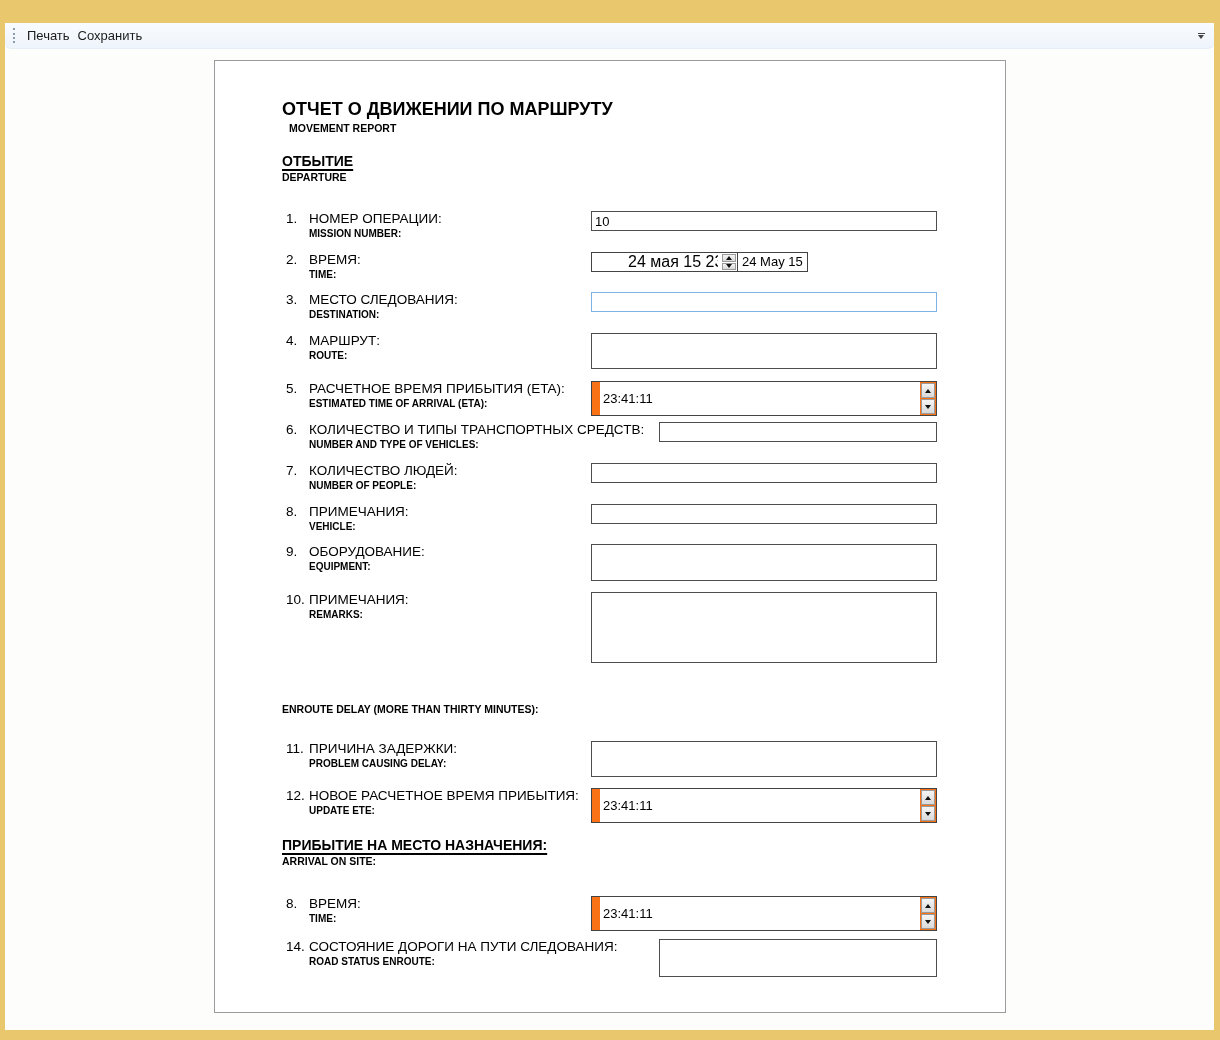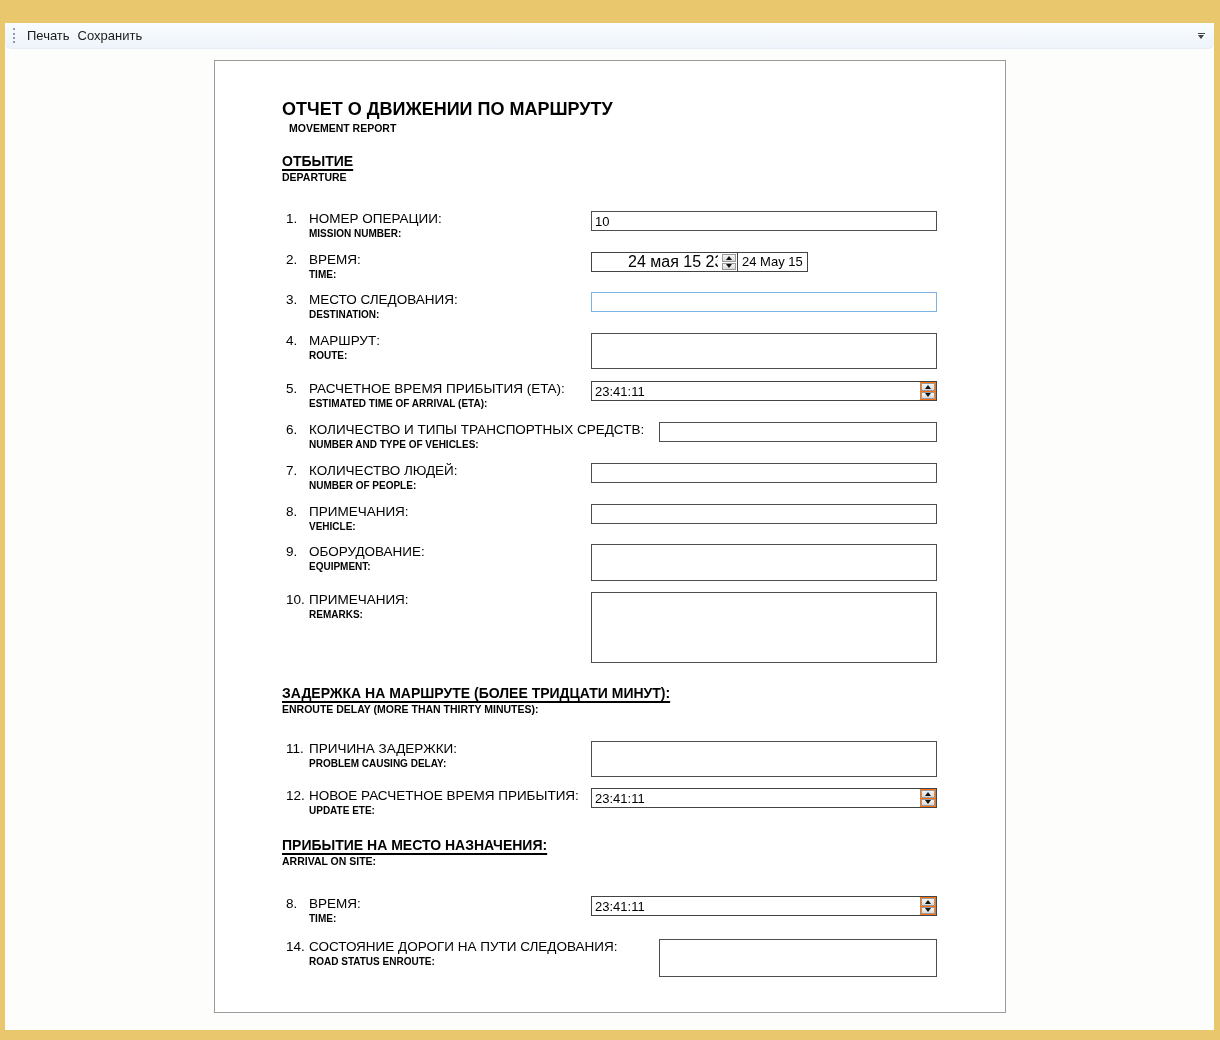--- a/index.html
+++ b/index.html
@@ -48,21 +48,21 @@
 
   .ctl { position:absolute; left:376px; width:346px; }
   .ctl.shift { left:444px; width:278px; }
 
   input.txt { width:100%; height:20px; border:1px solid #4d4d4d; padding:1px 3px; font-size:13px;
               font-family:"Liberation Sans",sans-serif; background:#fff; outline:none; }
   input.txt.focused { border:1px solid #7eb2e2; }
   textarea.txt { width:100%; border:1px solid #4d4d4d; padding:1px 3px; font-size:13px; resize:none;
                  font-family:"Liberation Sans",sans-serif; background:#fff; outline:none; display:block; }
 
-  .spinbox { display:flex; height:20px; border:1px solid #434343; background:#f97316; }
+  .spinbox { display:flex; height:35px; border:1px solid #434343; background:#f97316;padding-left:8px; }
   .spinbox input { flex:1; border:none; outline:none; padding:1px 3px; font-size:13px; font-family:"Liberation Sans",sans-serif; }
   .spin-btns { width:16px; display:flex; flex-direction:column; justify-content:center; gap:1px; padding:1px; }
   .spin-btn { flex:1; background:linear-gradient(#f5f5f5,#d9d9d9); border:1px solid #9a9a9a;
               display:flex; align-items:center; justify-content:center; }
   .tri-up   { width:0; height:0; border-left:3px solid transparent; border-right:3px solid transparent; border-bottom:4px solid #111; }
   .tri-down { width:0; height:0; border-left:3px solid transparent; border-right:3px solid transparent; border-top:4px solid #111; }
 
   .datetime { display:flex; height:20px; }
   .dt-box { display:flex; width:147px; border:1px solid #434343; background:#fff; }
   .dt-box input { flex:1; min-width:0; border:none; outline:none; padding:1px 3px; font-size:16px; font-family:"Liberation Sans",sans-serif;margin-left:33px; }
@@ -227,21 +227,20 @@
           <div class="num">10.</div>
           <div class="labels">
               <div class="lab-ru">ПРИМЕЧАНИЯ:</div>
             <div class="lab-en">REMARKS:</div>
             </div>
           <div class="ctl">
               <textarea class="txt" style="height: 71px;"></textarea>
             </div>
         </div>
 
-        <div class="sec-ru" style="top:624px">ЗАДЕРЖКА НА МАРШРУТЕ (БОЛЕЕ ТРИДЦАТИ МИНУТ):</div>
         <div class="sec-en" style="top:642px">ENROUTE DELAY (MORE THAN THIRTY MINUTES):</div>
 
         <div class="row" style="top:680px">
           <div class="num">11.</div>
           <div class="labels">
               <div class="lab-ru">ПРИЧИНА ЗАДЕРЖКИ:</div>
             <div class="lab-en">PROBLEM CAUSING DELAY:</div>
             </div>
           <div class="ctl">
               <textarea class="txt" style="height: 36px;"></textarea>

